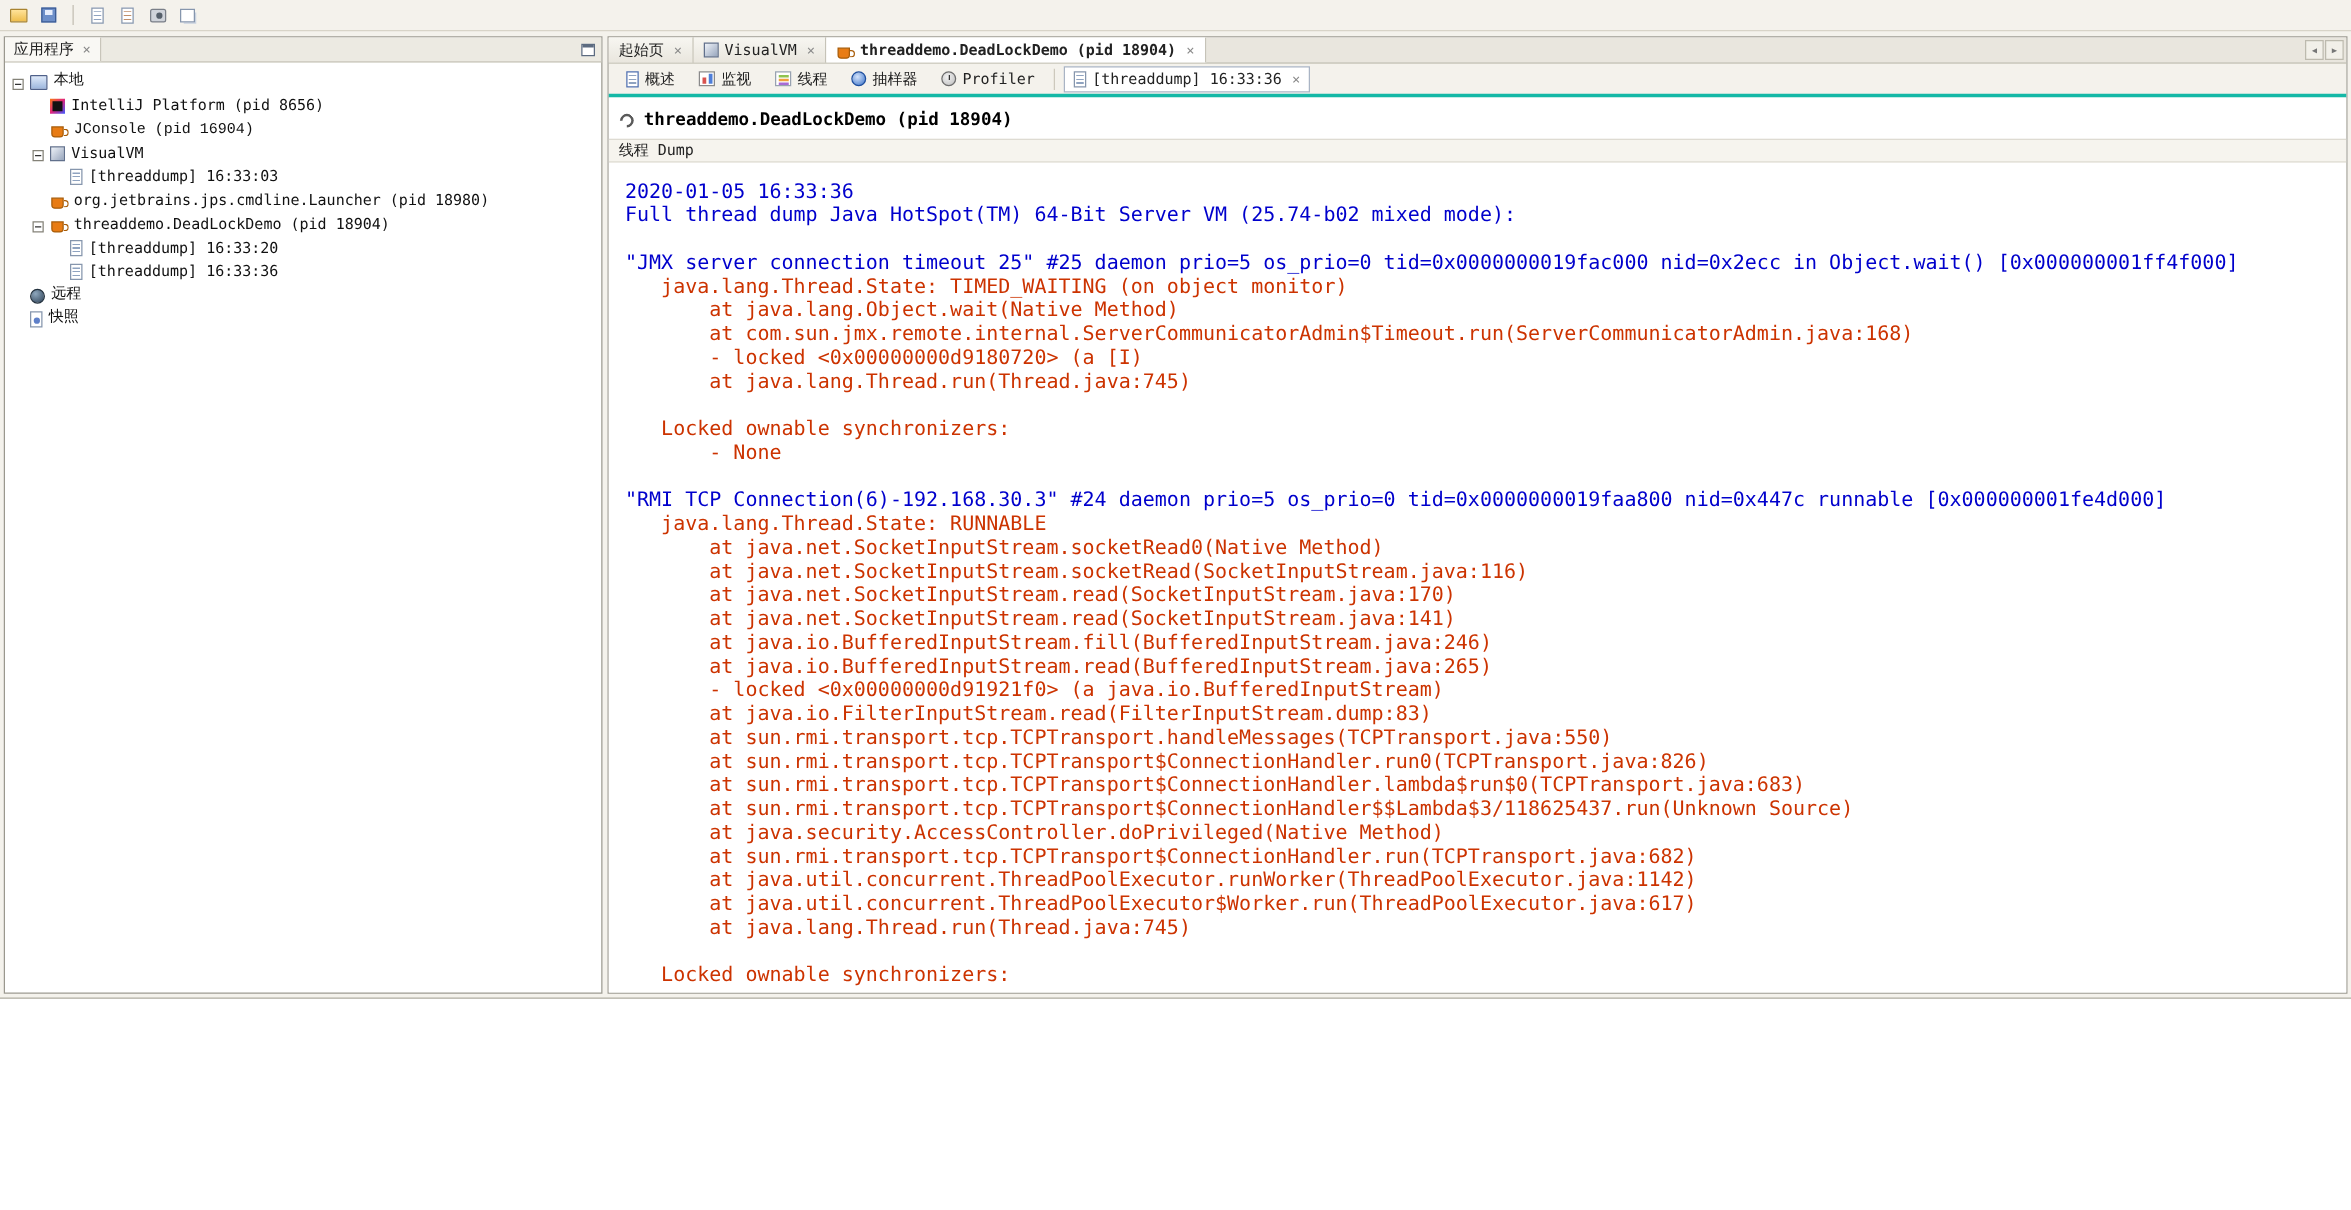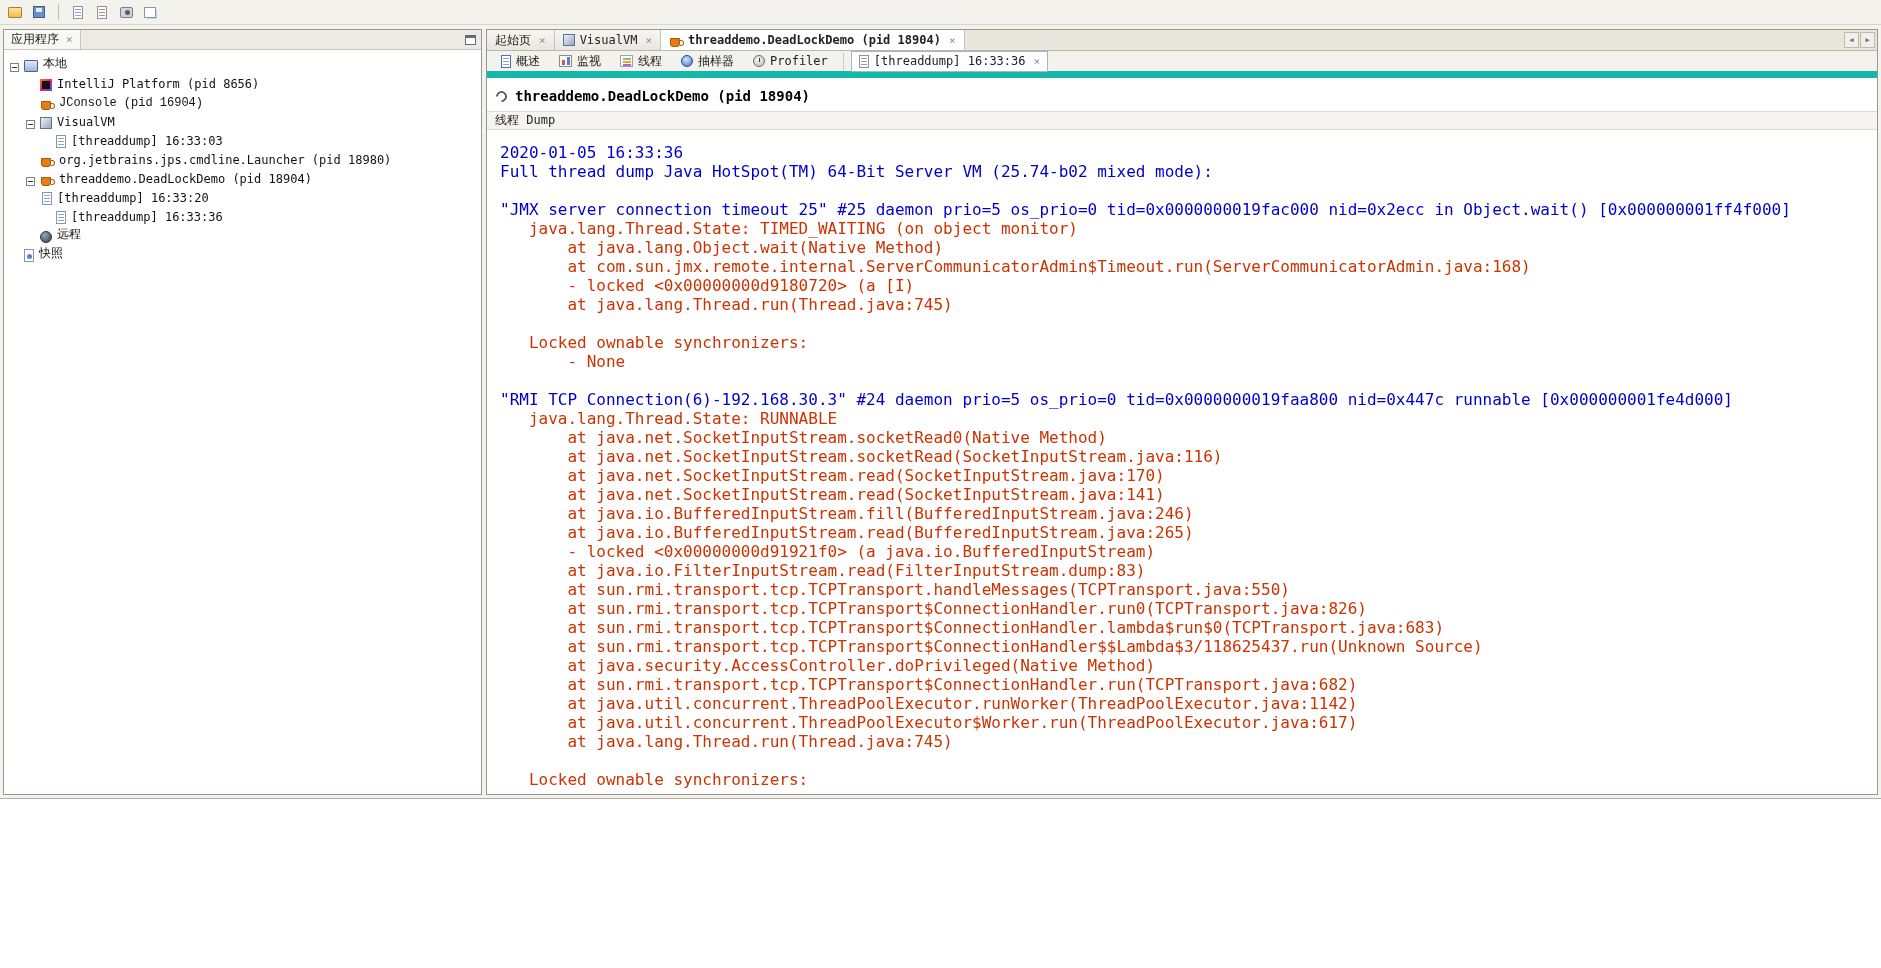--- a/index.html
+++ b/index.html
@@ -53,21 +53,21 @@
   .doc-tabs{display:flex;height:100%}
   .doc-tab{display:flex;align-items:center;gap:5px;padding:0 8px;border-right:1px solid #c6c3b8;
            font-size:12px;color:#222;background:linear-gradient(#f7f6f1,#e9e6de);cursor:default}
   .doc-tab.active{background:#fff}
   .doc-tab.active .tab-label{font-weight:bold}
   .tab-close{color:#8a8a8a;font-size:11px;margin-left:3px;line-height:1}
   .tab-scrolls{margin-left:auto;display:flex;align-items:center;gap:1px;padding-right:2px}
   .tab-scroll{width:15px;height:16px;font-size:7px;color:#777;background:#f2f0e9;
               border:1px solid #bdbaae;display:flex;align-items:center;justify-content:center;padding:0}
 
-  .view-toolbar{height:27px;background:#f4f2ec;border-bottom:7px solid #14b8a6;
+  .view-toolbar{height:27px;background:#f4f2ec;border-bottom:3px solid #14b8a6;
                 display:flex;align-items:center;gap:3px;padding:0 6px;flex:none}
   .view-tab{display:flex;align-items:center;gap:5px;height:21px;padding:0 7px;font-size:12px;
             color:#222;border:1px solid transparent;background:transparent;cursor:default}
   .view-tab.active{background:#fff;border-color:#a9b4c4}
   .vt-sep{width:1px;height:17px;background:#cdc9bd;margin:0 4px;flex:none}
 
   .page{flex:1;background:#fff;overflow:hidden;display:flex;flex-direction:column}
   .page-heading{display:flex;align-items:center;gap:8px;padding:10px 0 7px 9px;flex:none}
   .status-icon{width:11px;height:11px;border:2px solid #5a5a5a;border-left-color:transparent;
                border-radius:50%;transform:rotate(-45deg);flex:none}
@@ -192,31 +192,31 @@
           <div class="tree-row" style="padding-left: 22px;">
             <span class="tree-spacer"></span>
             <span class="icon i-java"></span>
             <span class="tree-label">org.jetbrains.jps.cmdline.Launcher (pid 18980)</span>
           </div>
           <div class="tree-row" style="padding-left: 22px;">
             <span class="expander"></span>
             <span class="icon i-java"></span>
             <span class="tree-label">threaddemo.DeadLockDemo (pid 18904)</span>
           </div>
-          <div class="tree-row" style="padding-left: 24px;">
+          <div class="tree-row" style="padding-left: 38px;">
             <span class="tree-spacer"></span>
             <span class="icon i-threaddump"></span>
             <span class="tree-label">[threaddump] 16:33:20</span>
           </div>
           <div class="tree-row" style="padding-left: 38px;">
             <span class="tree-spacer"></span>
             <span class="icon i-threaddump"></span>
             <span class="tree-label">[threaddump] 16:33:36</span>
           </div>
-          <div class="tree-row" style="padding-left: 22px;">
+          <div class="tree-row" style="padding-left: 6px;">
             <span class="tree-spacer"></span>
             <span class="icon i-remote"></span>
             <span class="tree-label">远程</span>
           </div>
           <div class="tree-row" style="padding-left: 6px;">
             <span class="tree-spacer"></span>
             <span class="icon i-snapshots"></span>
             <span class="tree-label">快照</span>
           </div>
         </div>

